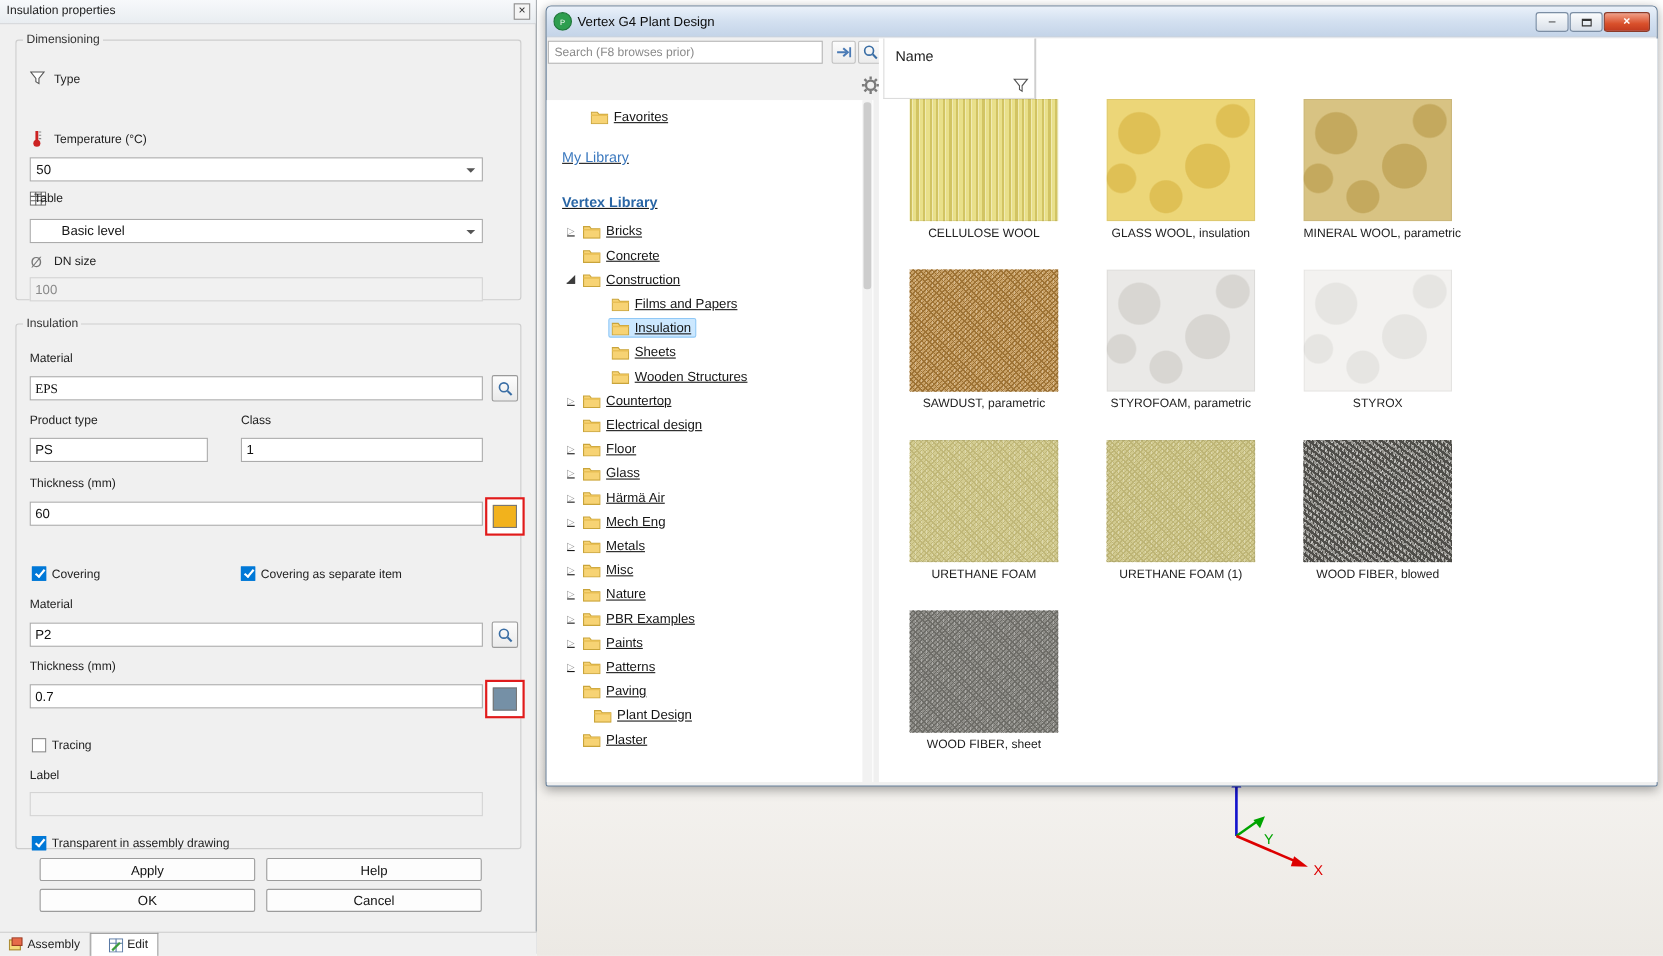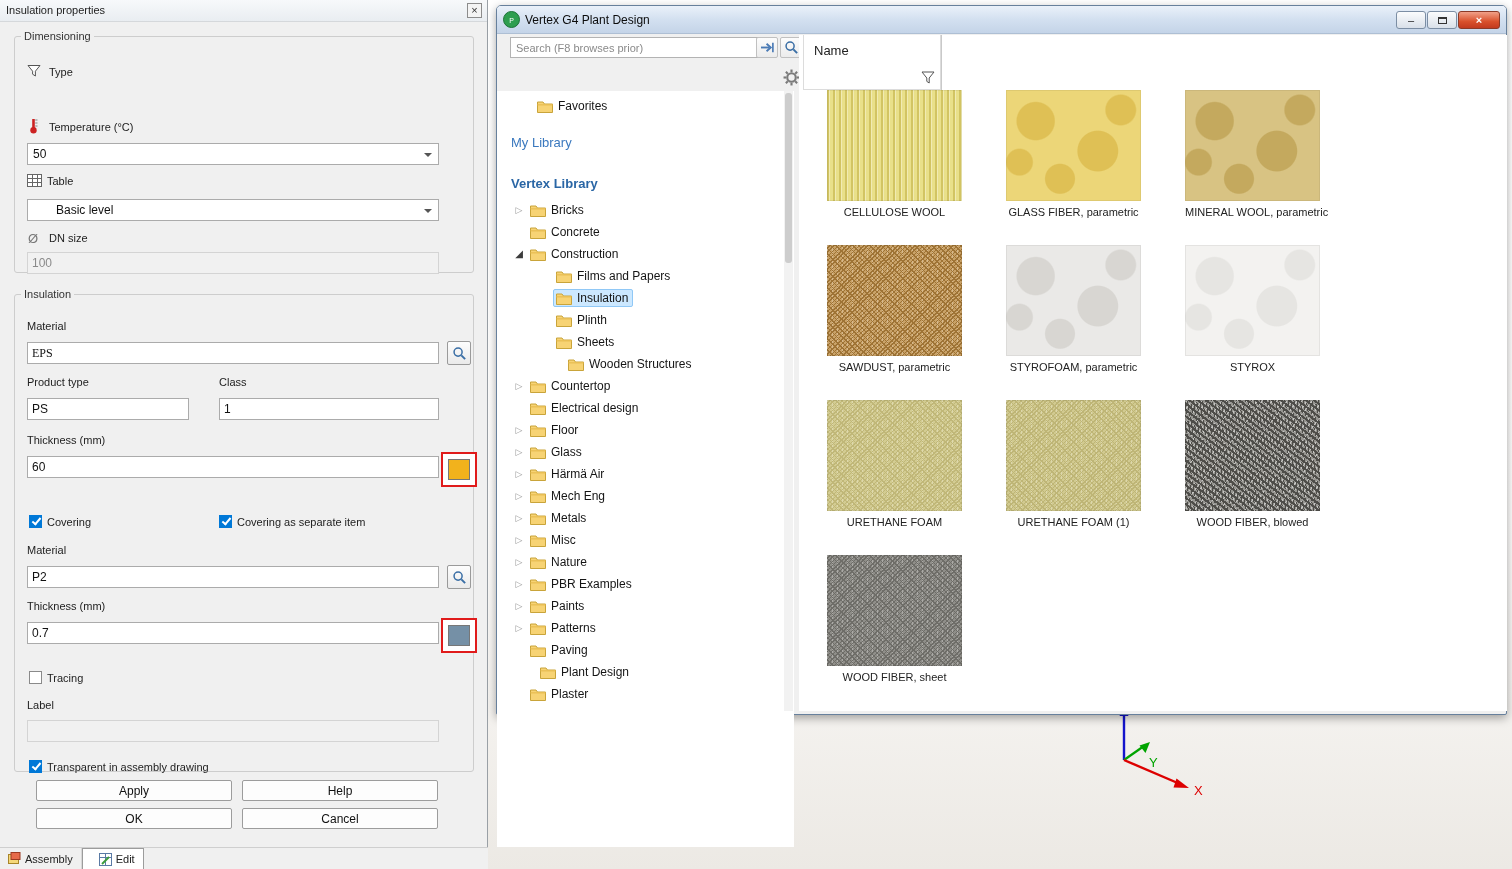--- a/index.html
+++ b/index.html
@@ -109,34 +109,34 @@
     background:linear-gradient(180deg,#fbfcfd,#d9e0e9);box-sizing:border-box;
     display:flex;align-items:center;justify-content:center;font-size:11px;color:#222;cursor:default;
   }
   .win-btn.close{
     width:42px;background:linear-gradient(180deg,#f1a088,#d9502b 60%,#c23a1f);
     color:#fff;font-weight:bold;border-color:#8c3a28;
   }
   .max-glyph{width:9px;height:7px;border:1px solid #333;border-top-width:2px;box-sizing:border-box;}
 
   .search-input{
-    position:absolute;left:13px;top:31px;width:250px;height:21px;
+    position:absolute;left:1px;top:31px;width:250px;height:21px;
     border:1px solid #b3b3b3;box-sizing:border-box;padding:0 5px;
     font:11px "Liberation Sans",sans-serif;color:#333;background:#fff;
   }
   .search-input::placeholder{color:#8a8a8a;}
   .tool-btn{
     position:absolute;top:31px;width:22px;height:21px;box-sizing:border-box;
     border:1px solid #c0c0c0;background:linear-gradient(180deg,#fcfcfc,#ececec);
     display:flex;align-items:center;justify-content:center;cursor:default;border-radius:2px;
   }
   .gear-btn{position:absolute;left:284px;top:61px;width:20px;height:20px;display:flex;align-items:center;justify-content:center;cursor:default;}
 
   .tree-panel{
-    position:absolute;left:0;top:85px;width:297px;height:756px;background:#fff;overflow:hidden;
+    position:absolute;left:0;top:85px;width:297px;height:620px;background:#fff;overflow:hidden;text-decoration:underline;
   }
   .content-panel{
     position:absolute;left:302px;top:29px;width:708px;height:676px;background:#fff;
   }
   .name-header{
     position:absolute;left:4px;top:0px;width:138px;height:55px;background:#fff;
     border:1px solid #dcdcdc;border-top:none;box-sizing:border-box;
   }
   .name-header-label{position:absolute;left:10px;top:8px;font-size:13px;color:#222;}
   .name-filter{position:absolute;right:4px;bottom:3px;width:16px;height:16px;cursor:default;}
@@ -219,21 +219,21 @@
       <span class="sel-arrow"></span>
     </div>
 
     <svg class="icon14" style="left:12px;top:132px;width:15px;height:13px;" viewBox="0 0 15 13">
       <rect x="0.5" y="0.5" width="14" height="12" fill="#fff" stroke="#666"></rect>
       <line x1="0.5" y1="4.5" x2="14.5" y2="4.5" stroke="#666"></line>
       <line x1="0.5" y1="8.5" x2="14.5" y2="8.5" stroke="#666"></line>
       <line x1="5.5" y1="0.5" x2="5.5" y2="12.5" stroke="#666"></line>
       <line x1="10.5" y1="0.5" x2="10.5" y2="12.5" stroke="#666"></line>
     </svg>
-    <span class="fld-label" style="left:32px;top:133px;">Table</span>
+    <span class="fld-label" style="left:16px;top:133px;">Table</span>
     <div class="select" style="left:12px;top:157px;width:412px;padding-left:28px;">
       <span>Basic level</span>
       <span class="sel-arrow"></span>
     </div>
 
     <span class="fld-label" style="left:13px;top:189px;color:#777;font-size:13px;">Ø</span>
     <span class="fld-label" style="left:34px;top:190px;">DN size</span>
     <input class="txt" style="left: 12px; top: 210px; width: 412px;" disabled="" value="100">
   </fieldset>
 
@@ -441,43 +441,33 @@
     <span class="chevron"></span>
     <span class="tree-row-content selected">
       <svg class="folder-ic" viewBox="0 0 16 13">
         <path d="M0.5 2 h5.5 l1.5 2 h8 v8.5 h-15 z" fill="#f7d374" stroke="#c9a43a"></path>
         <path d="M0.5 4.8 h15" stroke="#e9bf55" stroke-width="1.4"></path>
       </svg>
       <span class="tree-label">Insulation</span>
     </span>
   </div>
 
+
   <div class="tree-item" style="padding-left: 40px;">
     <span class="chevron"></span>
     <span class="tree-row-content">
       <svg class="folder-ic" viewBox="0 0 16 13">
         <path d="M0.5 2 h5.5 l1.5 2 h8 v8.5 h-15 z" fill="#f7d374" stroke="#c9a43a"></path>
         <path d="M0.5 4.8 h15" stroke="#e9bf55" stroke-width="1.4"></path>
       </svg>
-      <span class="tree-label">Plinth</span>
+      <span class="tree-label">Sheets</span>
     </span>
   </div>
 
   <div class="tree-item" style="padding-left: 40px;">
-    <span class="chevron"></span>
-    <span class="tree-row-content">
-      <svg class="folder-ic" viewBox="0 0 16 13">
-        <path d="M0.5 2 h5.5 l1.5 2 h8 v8.5 h-15 z" fill="#f7d374" stroke="#c9a43a"></path>
-        <path d="M0.5 4.8 h15" stroke="#e9bf55" stroke-width="1.4"></path>
-      </svg>
-      <span class="tree-label">Sheets</span>
-    </span>
-  </div>
-
-  <div class="tree-item" style="padding-left: 52px;">
     <span class="chevron"></span>
     <span class="tree-row-content">
       <svg class="folder-ic" viewBox="0 0 16 13">
         <path d="M0.5 2 h5.5 l1.5 2 h8 v8.5 h-15 z" fill="#f7d374" stroke="#c9a43a"></path>
         <path d="M0.5 4.8 h15" stroke="#e9bf55" stroke-width="1.4"></path>
       </svg>
       <span class="tree-label">Wooden Structures</span>
     </span>
   </div>
 
@@ -652,21 +642,21 @@
   </div>
 
   <div class="material-grid">
   <div class="material-card">
     <div class="material-thumb" style="background-color: rgb(233, 224, 138); background-image: repeating-linear-gradient(90deg, rgb(210, 196, 99) 0px, rgb(210, 196, 99) 2px, rgba(255, 255, 255, 0.35) 2px, rgba(255, 255, 255, 0.35) 3px, transparent 3px, transparent 6px);"></div>
     <div class="material-label">CELLULOSE WOOL</div>
   </div>
 
   <div class="material-card">
     <div class="material-thumb" style="background-color: rgb(236, 214, 120); background-image: radial-gradient(circle at 22% 28%, rgb(223, 192, 85) 0px, rgb(223, 192, 85) 14%, transparent 15%), radial-gradient(circle at 68% 55%, rgb(223, 192, 85) 0px, rgb(223, 192, 85) 18%, transparent 19%), radial-gradient(circle at 40% 80%, rgb(223, 192, 85) 0px, rgb(223, 192, 85) 12%, transparent 13%), radial-gradient(circle at 85% 18%, rgb(223, 192, 85) 0px, rgb(223, 192, 85) 10%, transparent 11%), radial-gradient(circle at 10% 65%, rgb(223, 192, 85) 0px, rgb(223, 192, 85) 9%, transparent 10%);"></div>
-    <div class="material-label">GLASS FIBER, parametric</div>
+    <div class="material-label">GLASS WOOL, insulation</div>
   </div>
 
   <div class="material-card">
     <div class="material-thumb" style="background-color: rgb(216, 195, 131); background-image: radial-gradient(circle at 22% 28%, rgb(196, 169, 94) 0px, rgb(196, 169, 94) 14%, transparent 15%), radial-gradient(circle at 68% 55%, rgb(196, 169, 94) 0px, rgb(196, 169, 94) 18%, transparent 19%), radial-gradient(circle at 40% 80%, rgb(196, 169, 94) 0px, rgb(196, 169, 94) 12%, transparent 13%), radial-gradient(circle at 85% 18%, rgb(196, 169, 94) 0px, rgb(196, 169, 94) 10%, transparent 11%), radial-gradient(circle at 10% 65%, rgb(196, 169, 94) 0px, rgb(196, 169, 94) 9%, transparent 10%);"></div>
     <div class="material-label">MINERAL WOOL, parametric</div>
   </div>
 
   <div class="material-card">
     <div class="material-thumb" style="background-color: rgb(201, 162, 104); background-image: repeating-linear-gradient(45deg, rgb(158, 115, 53) 0px, rgb(158, 115, 53) 1px, transparent 1px, transparent 4px), repeating-linear-gradient(-45deg, rgb(158, 115, 53) 0px, rgb(158, 115, 53) 1px, transparent 1px, transparent 3px), repeating-linear-gradient(90deg, rgba(255, 255, 255, 0.25) 0px, rgba(255, 255, 255, 0.25) 1px, transparent 1px, transparent 5px);"></div>
     <div class="material-label">SAWDUST, parametric</div>

